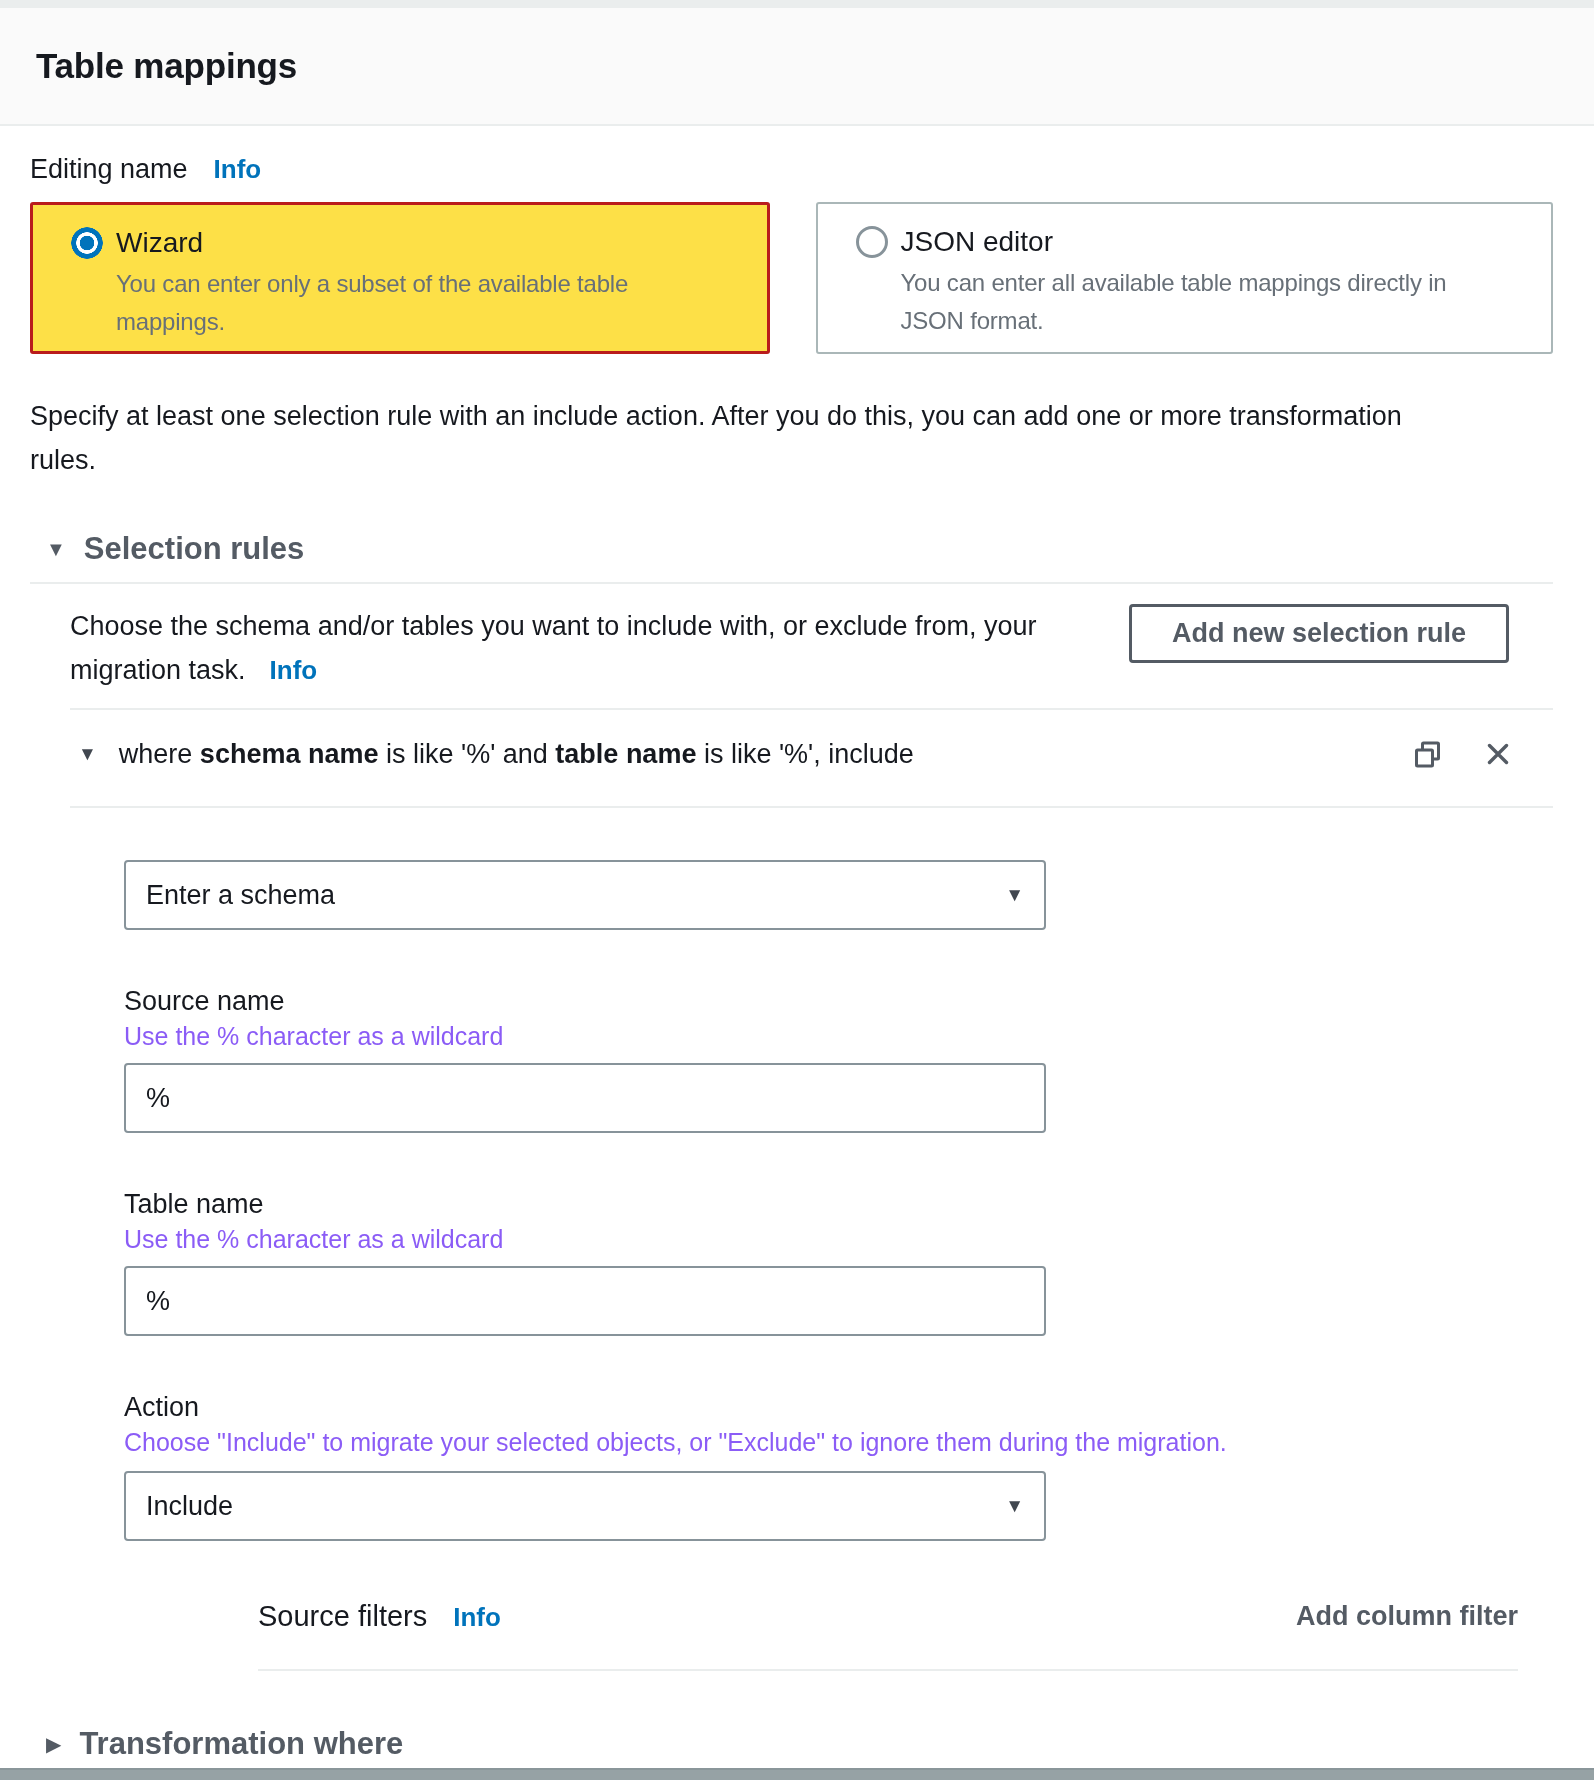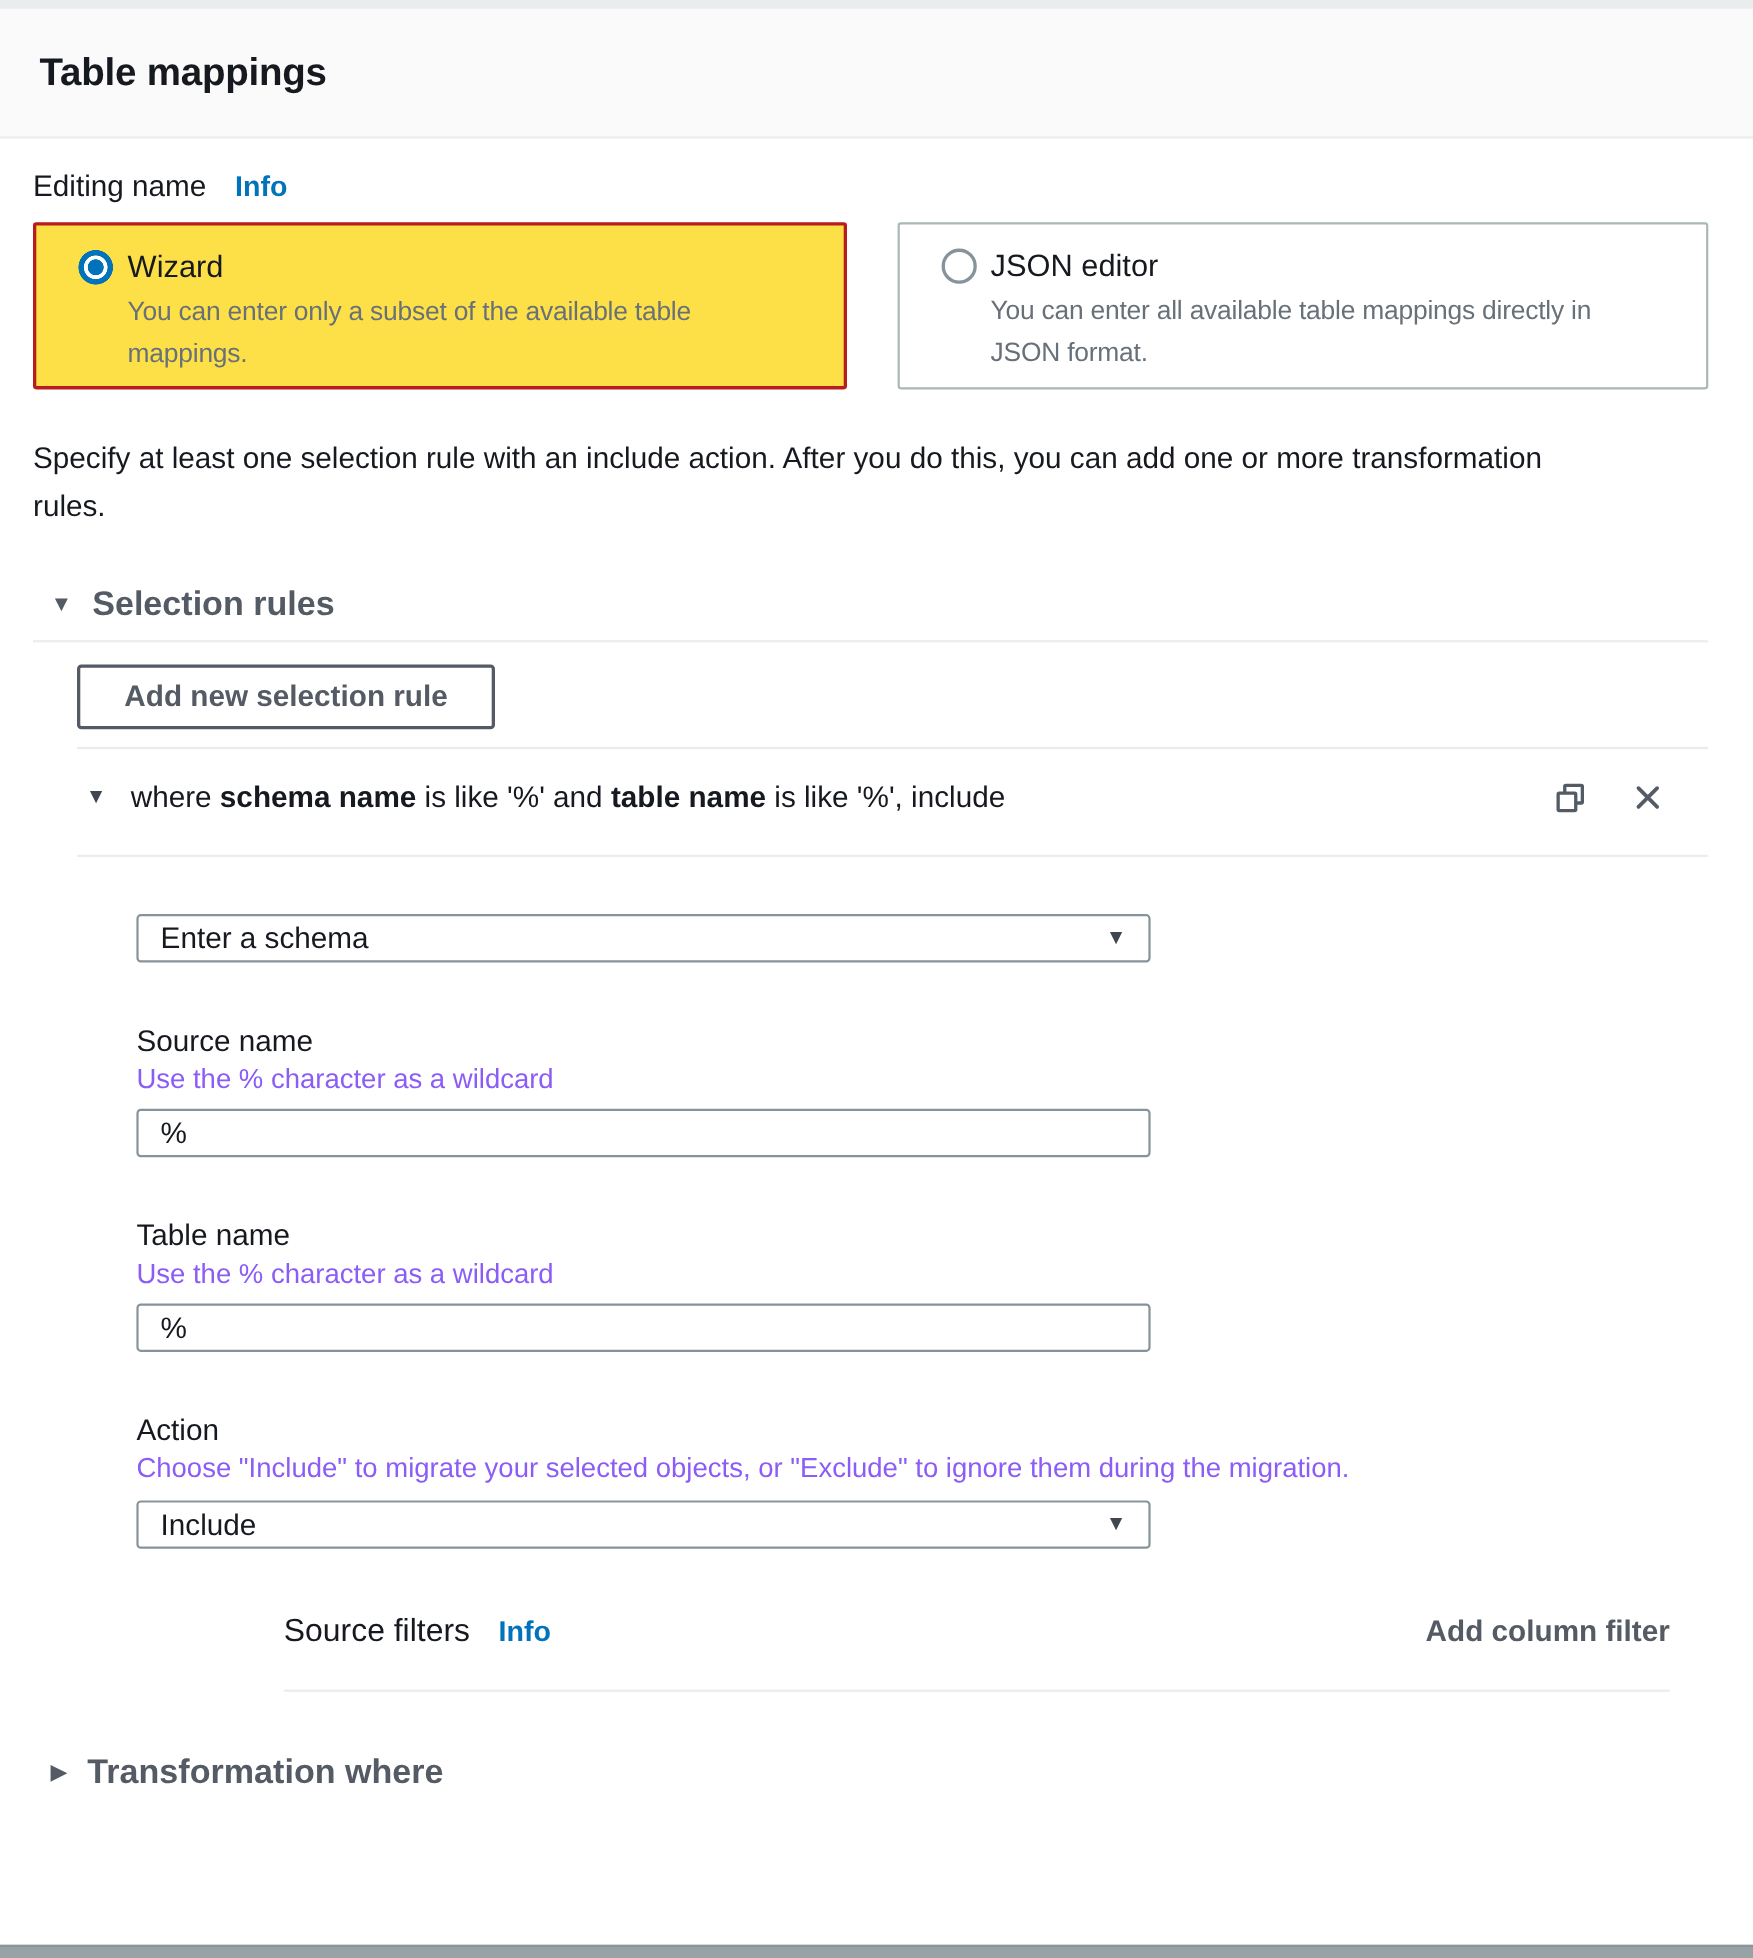--- a/index.html
+++ b/index.html
@@ -89,21 +89,21 @@
   .rule-summary b { font-weight: 700; }
   .rule-actions { margin-left: auto; display: flex; align-items: center; gap: 40px; }
   .icon-btn { background: none; border: none; padding: 0; cursor: pointer; line-height: 0; }
 
   .rule-form { margin-left: 54px; }
   .fgroup { margin-top: 54px; }
   .fgroup.first { margin-top: 52px; }
   .flabel { font-size: 27px; line-height: 34px; color: #16191f; }
   .fhint { font-size: 25px; line-height: 33px; color: #8b5cf6; margin-top: 2px; }
   .control {
-    width: 922px; height: 44px; margin-top: 10px;
+    width: 922px; height: 70px; margin-top: 10px;
     border: 2px solid #87939a; border-radius: 4px; background: #fff;
     font-family: inherit; font-size: 27px; color: #16191f;
     padding: 0 20px;
   }
   .select { display: flex; align-items: center; justify-content: space-between; cursor: pointer; margin-top: 12px; }
   .select .caret-glyph { color: #414750; font-size: 19px; }
   input.control { outline: none; }
 
   .source-filters {
     margin: 56px 35px 0 134px;
@@ -165,20 +165,24 @@
 rules.</div>
 
   <div class="expander selection-exp">
     <span class="caret-glyph">▼</span>
     <span class="exp-heading">Selection rules</span>
   </div>
 
   <div class="section-body">
 
     <div class="choose-row">
+      <div class="choose-text">
+        <span class="desc">Choose the schema and/or tables you want to include with, or exclude from, your
+migration task.</span><a class="info-link">Info</a>
+      </div>
       <button class="btn-secondary">Add new selection rule</button>
     </div>
 
     <div class="rule-group">
       <div class="rule-head">
         <span class="caret-glyph">▼</span>
         <span class="rule-summary">
           <span>where </span><b>schema name</b><span> is like '%' and </span><b>table name</b><span> is like '%', include</span>
         </span>
         <span class="rule-actions">

